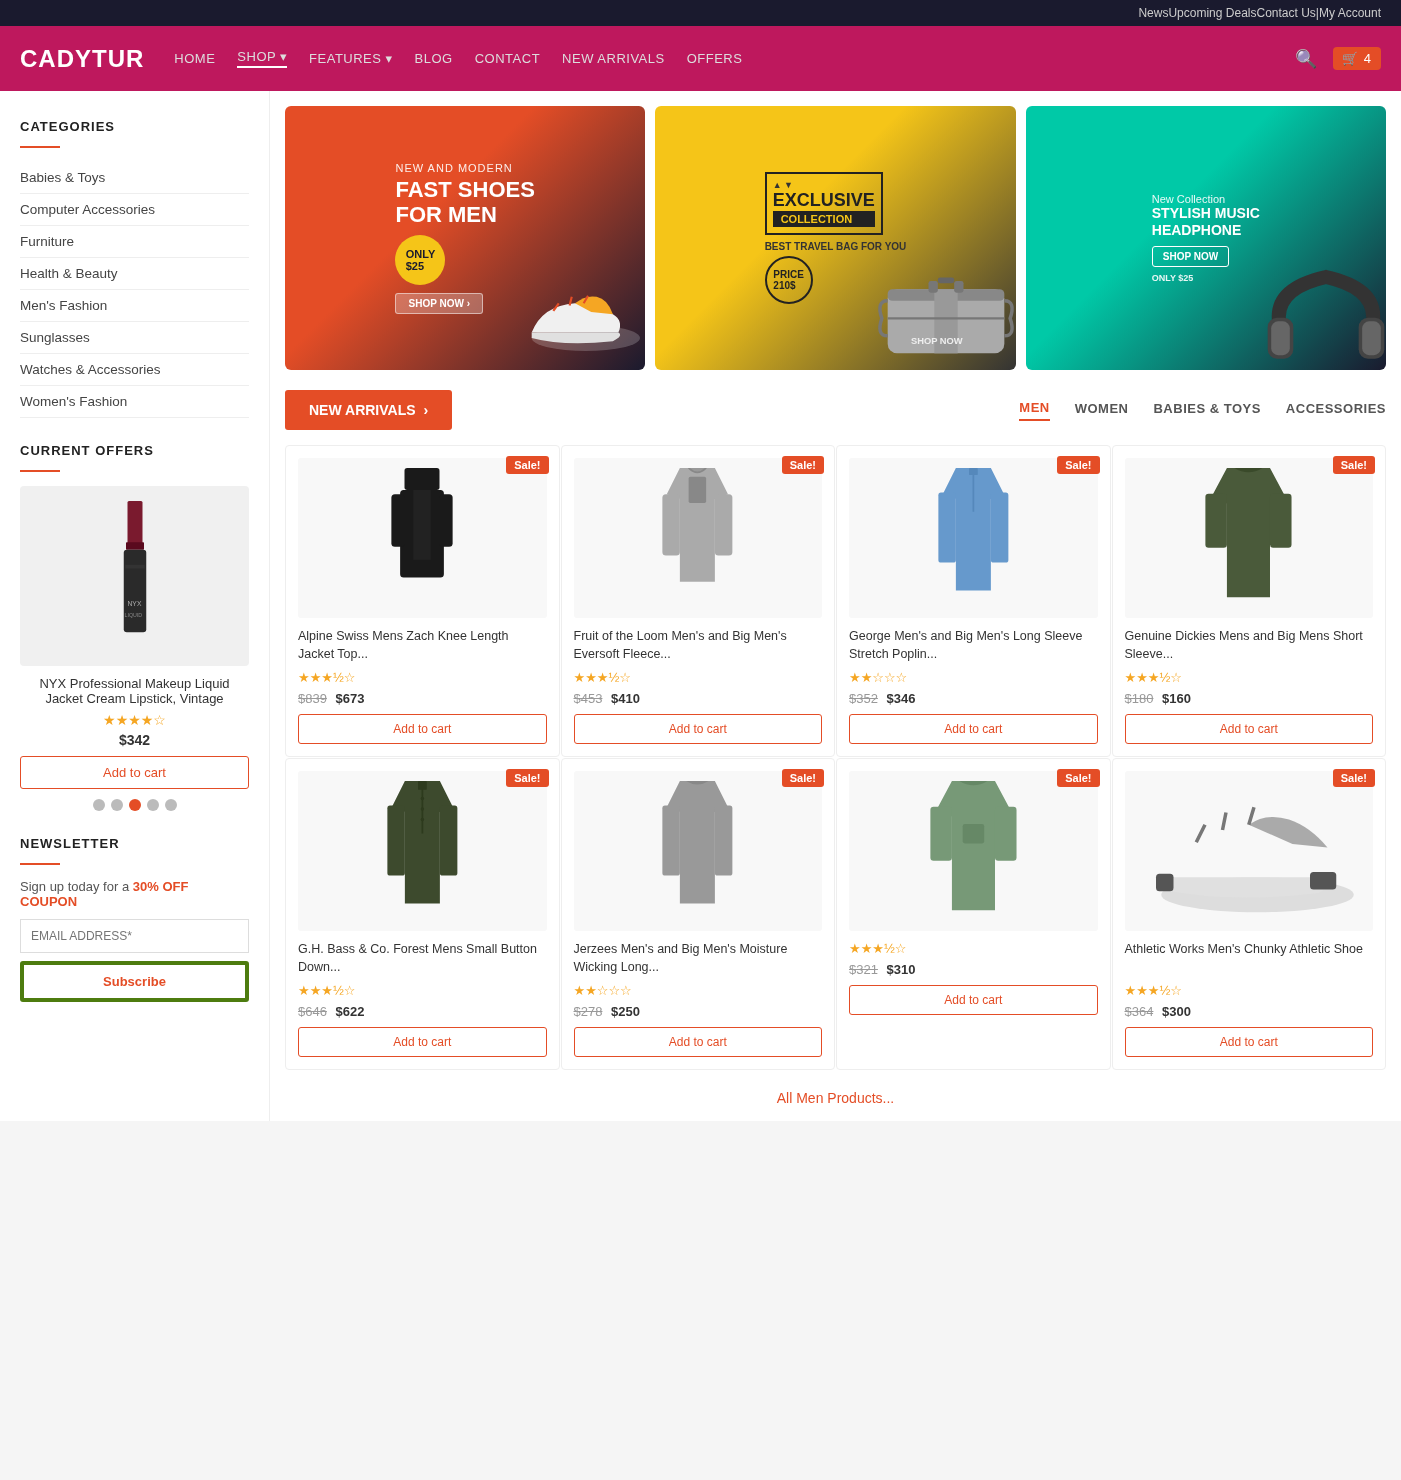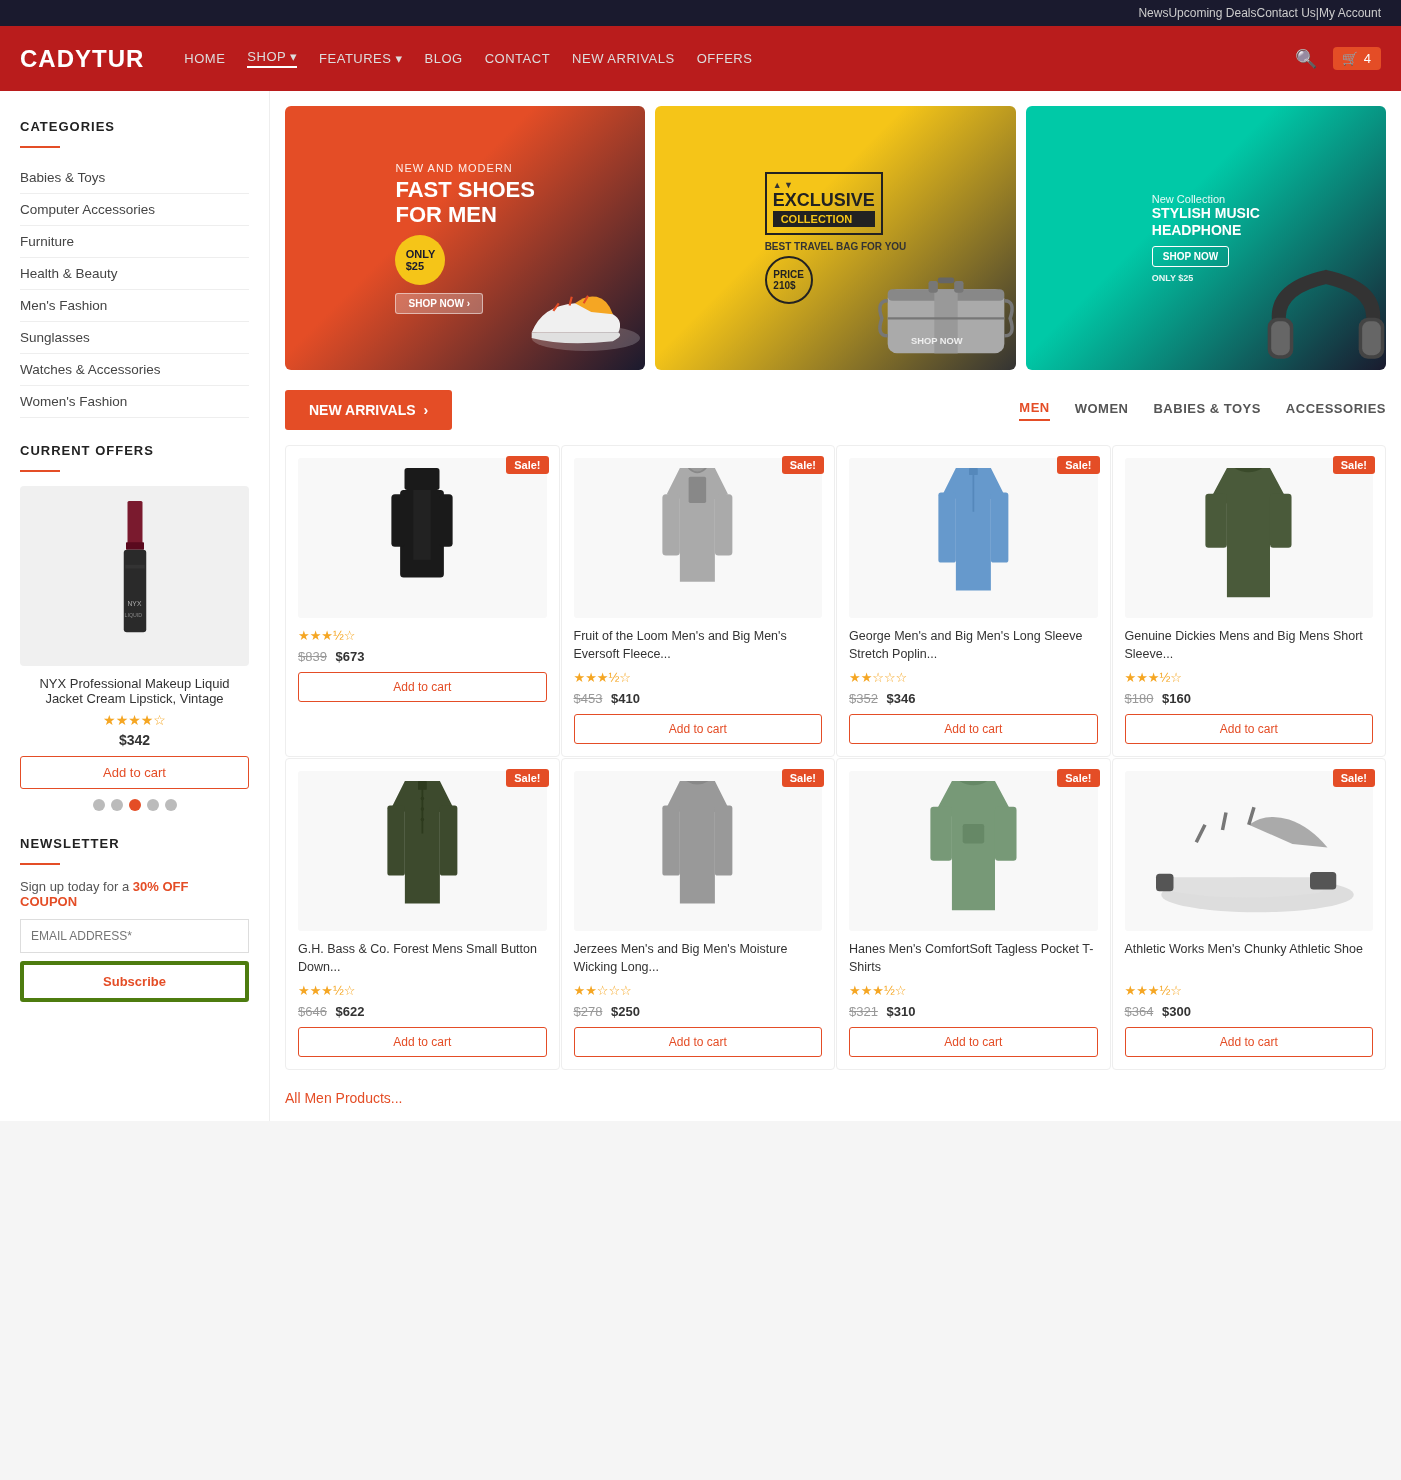--- a/index.html
+++ b/index.html
@@ -12,26 +12,26 @@
       font-size: 12px;
       padding: 6px 20px;
       display: flex;
       justify-content: flex-end;
       align-items: center;
     }
     .top-bar a { color: #ccc; text-decoration: none; }
 
     
     .header {
-      background: #b91c1c;
+      background: #be185d;
       color: #fff;
       padding: 0 20px;
       display: flex;
       align-items: center;
-      gap: 40px;
+      gap: 30px;
       height: 65px;
     }
     .logo {
       font-size: 24px;
       font-weight: bold;
       color: #fff;
       letter-spacing: 1px;
     }
     .nav {
       display: flex;
@@ -299,21 +299,21 @@
       background: #fff;
       color: #e44d26;
       text-align: center;
       cursor: pointer;
       border-radius: 3px;
       font-size: 12px;
     }
 
     
     .all-products-link {
-      text-align: left;
+      text-align: center;
       margin-top: 20px;
       color: #e44d26;
       font-size: 14px;
       cursor: pointer;
       font-weight: 500;
     }
   </style>
 </head>
 <body>
 
@@ -486,20 +486,21 @@
         <div class="sale-badge">Sale!</div>
         <div class="product-img">
           <svg viewBox="0 0 80 160" xmlns="http://www.w3.org/2000/svg">
             <rect x="20" y="0" width="40" height="25" rx="3" fill="#1a1a1a"></rect>
             <rect x="15" y="25" width="50" height="100" rx="4" fill="#1a1a1a"></rect>
             <rect x="5" y="30" width="15" height="60" rx="4" fill="#1a1a1a"></rect>
             <rect x="60" y="30" width="15" height="60" rx="4" fill="#1a1a1a"></rect>
             <rect x="30" y="25" width="20" height="80" fill="#222"></rect>
           </svg>
         </div>
+        <div class="product-name">Alpine Swiss Mens Zach Knee Length Jacket Top...</div>
         <div class="product-stars">★★★½☆</div>
         <div class="product-price">
           <span class="price-old">$839</span>
           <span class="price-new">$673</span>
         </div>
         <button class="btn-product-cart">Add to cart</button>
       </div>
 
       <div class="product-card">
         <div class="sale-badge">Sale!</div>
@@ -606,21 +607,20 @@
         <div class="sale-badge">Sale!</div>
         <div class="product-img">
           <svg viewBox="0 0 90 130" xmlns="http://www.w3.org/2000/svg">
             <path d="M25,0 Q45,-2 65,0 L80,28 L65,33 L65,120 L25,120 L25,33 L10,28 Z" fill="#779977"></path>
             <rect x="5" y="24" width="20" height="50" rx="3" fill="#779977"></rect>
             <rect x="65" y="24" width="20" height="50" rx="3" fill="#779977"></rect>
             <rect x="35" y="40" width="20" height="18" rx="2" fill="#668866"></rect>
             <path d="M32,0 Q45,8 58,0" fill="#668866"></path>
           </svg>
         </div>
-        <div class="product-name">Hanes Men's ComfortSoft Tagless Pocket T-Shirts</div>
         <div class="product-stars">★★★½☆</div>
         <div class="product-price">
           <span class="price-old">$321</span>
           <span class="price-new">$310</span>
         </div>
         <button class="btn-product-cart">Add to cart</button>
       </div>
 
       <div class="product-card">
         <div class="sale-badge">Sale!</div>

